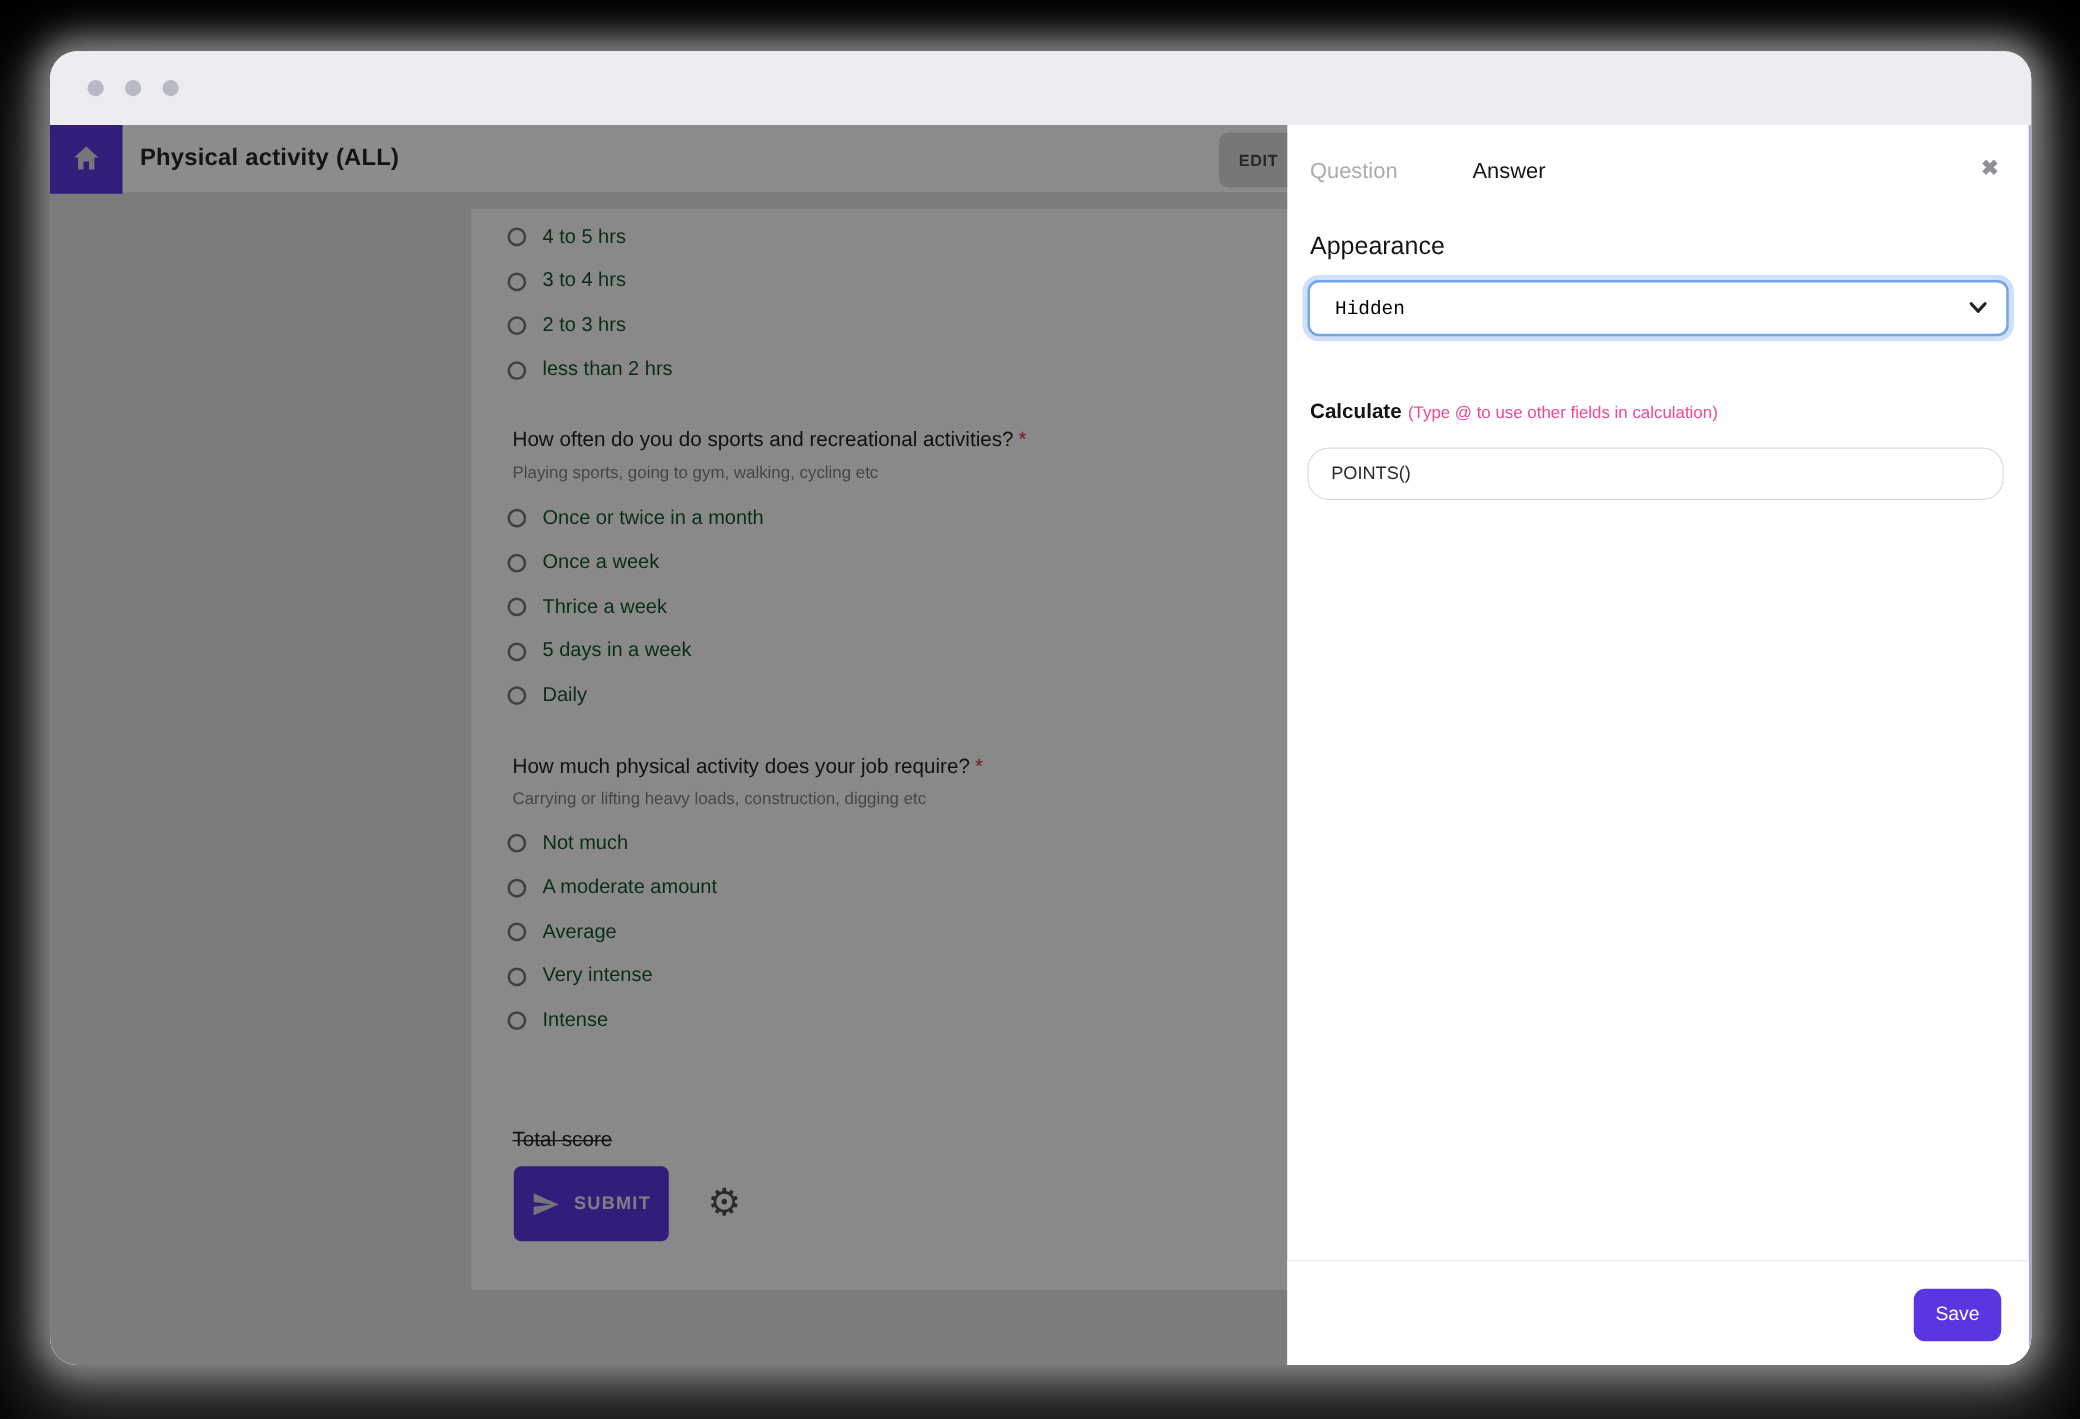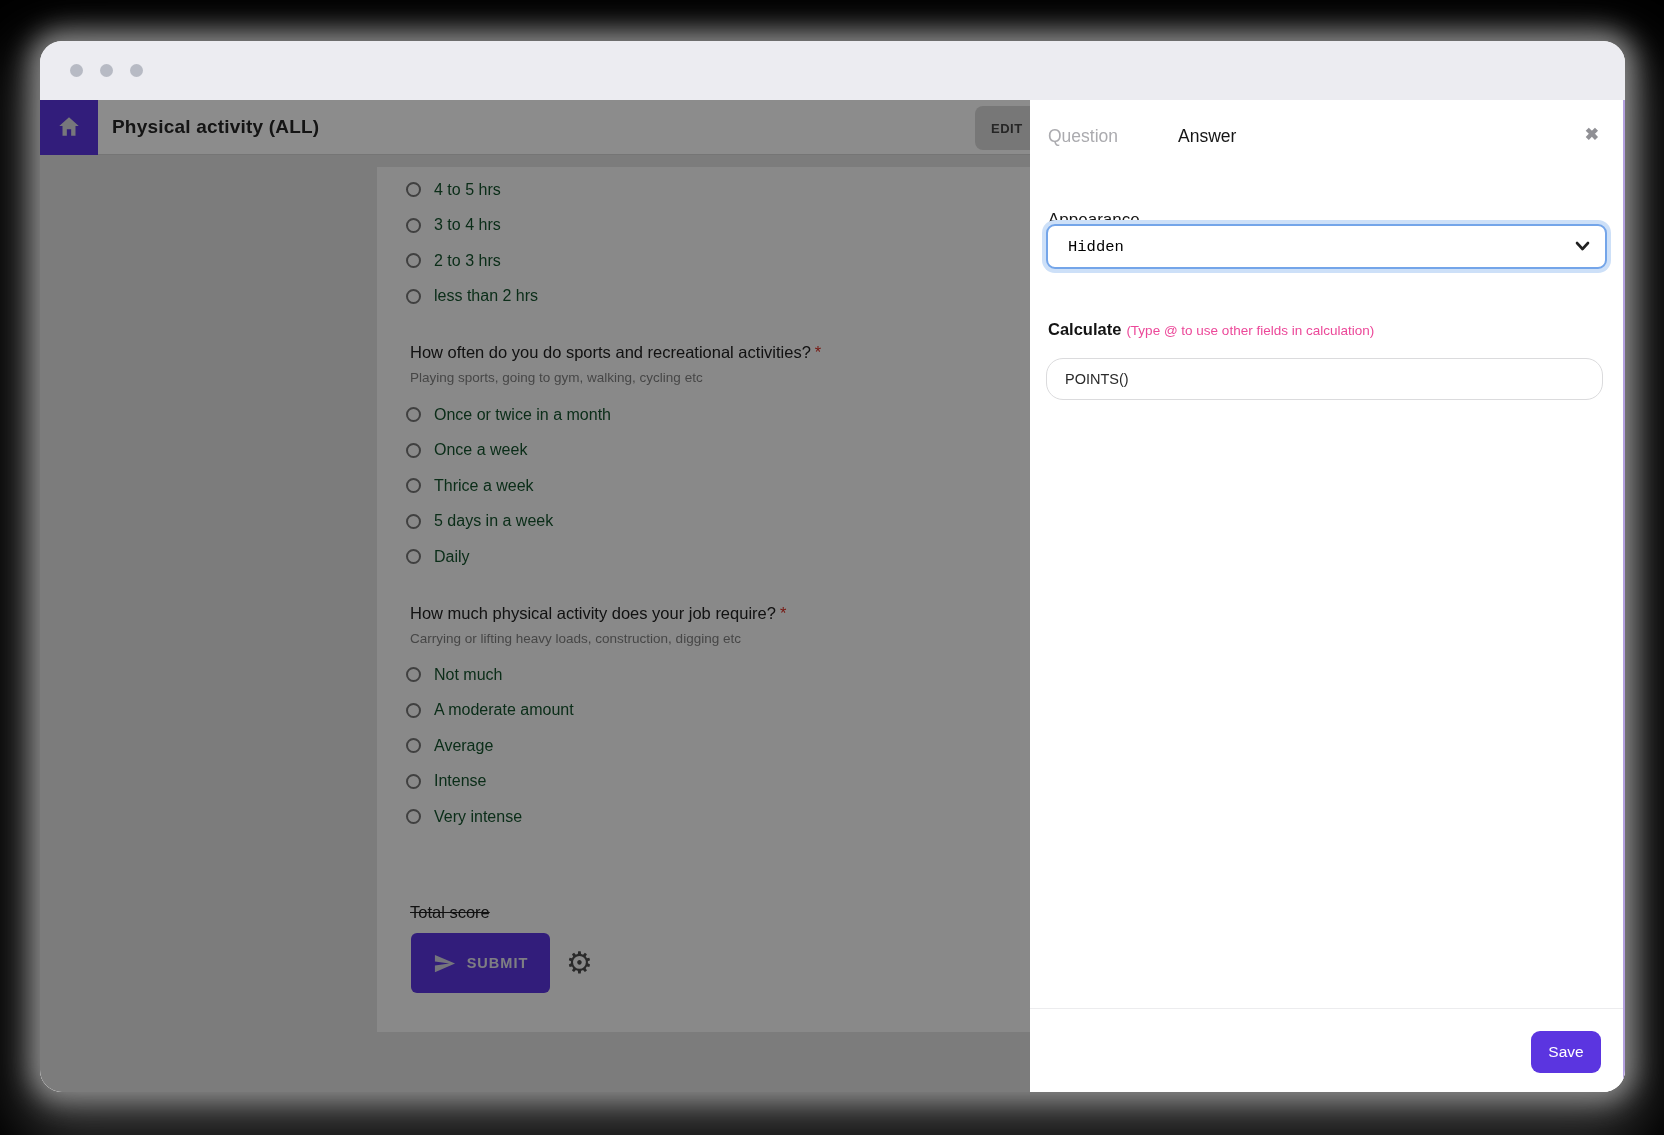--- a/index.html
+++ b/index.html
@@ -58,21 +58,21 @@
   .qb-1 { top: 174px; }
   .qb-2 { top: 435px; }
   .qtitle { font-size: 16.5px; line-height: 22px; color: #212121; }
   .req { color: #D93025; margin-left: 4px; }
   .qhint { font-size: 13.5px; line-height: 18px; color: #808080; margin-top: 6px; }
 
   .total-score { position: absolute; left: 33px; top: 734px; font-size: 16.5px; line-height: 22px;
     color: #212121; text-decoration: line-through; }
 
   .submit-button {
-    position: absolute; left: 34px; top: 766px; width: 139px; height: 60px; background: #5B35E0;
+    position: absolute; left: 34px; top: 766px; width: 124px; height: 60px; background: #5B35E0;
     border: none; border-radius: 6px; display: flex; align-items: center; justify-content: center;
     gap: 11px; cursor: pointer;
   }
   .submit-label { font-family: inherit; font-size: 14.5px; font-weight: bold; letter-spacing: 1px; color: #E6E6EE; }
   .gear-button {
     position: absolute; left: 189px; top: 778px; background: none; border: none; cursor: pointer;
     font-size: 30px; line-height: 36px; color: #4E4E4E;
   }
 
   .dim-overlay { position: absolute; inset: 0; background: rgba(0,0,0,0.45); z-index: 5; }
@@ -82,21 +82,21 @@
     position: absolute; left: 990px; top: 0; width: 595px; height: 992px; background: #FFFFFF; z-index: 10;
     border-right: 2px solid #B3A0DE;
   }
   .tab { position: absolute; top: 26px; background: none; border: none; font-family: inherit;
     font-size: 17.5px; cursor: pointer; }
   .tab-question { left: 18px; color: #ABABAF; }
   .tab-answer { left: 148px; color: #161616; }
   .close-button { position: absolute; right: 24px; top: 24px; background: none; border: none;
     font-size: 17px; font-weight: bold; color: #909095; cursor: pointer; }
 
-  .appearance-label { position: absolute; left: 18px; top: 86px; font-size: 17px; color: #141414; margin-top: 24px; }
+  .appearance-label { position: absolute; left: 18px; top: 86px; font-size: 20px; color: #141414; }
   .select {
     position: absolute; left: 16px; top: 124px; width: 561px; height: 45px; background: #fff;
     border: 2px solid #74A5E9; border-radius: 9px; box-shadow: 0 0 0 4px #CDE0F8;
     display: flex; align-items: center; padding-left: 20px; cursor: pointer;
   }
   .select-value { font-size: 15.5px; color: #000000; font-family: Liberation Mono, monospace; }
   .select-chevron { position: absolute; right: 15px; top: 15px; }
 
   .calc-label { position: absolute; left: 18px; top: 220px; font-size: 16.5px; font-weight: bold; color: #141414; }
   .calc-hint { font-size: 13.5px; font-weight: normal; color: #ec4899; margin-left: 5px; text-align: center; }
@@ -197,25 +197,25 @@
             <div class="opt-row">
               <span class="radio"></span>
               <span class="opt-label">A moderate amount</span>
             </div>
             <div class="opt-row">
               <span class="radio"></span>
               <span class="opt-label">Average</span>
             </div>
             <div class="opt-row">
               <span class="radio"></span>
+              <span class="opt-label">Very intense</span>
+            </div>
+            <div class="opt-row">
+              <span class="radio"></span>
               <span class="opt-label">Intense</span>
-            </div>
-            <div class="opt-row">
-              <span class="radio"></span>
-              <span class="opt-label">Very intense</span>
             </div>
           </div>
 
         <div class="total-score">Total score</div>
 
         <button class="submit-button">
           <svg width="23" height="23" viewBox="0 0 24 24">
             <path d="M2.01 21 L23 12 L2.01 3 L2 10 L17 12 L2 14 Z" fill="#D5D5E2"></path>
           </svg>
           <span class="submit-label">SUBMIT</span>

